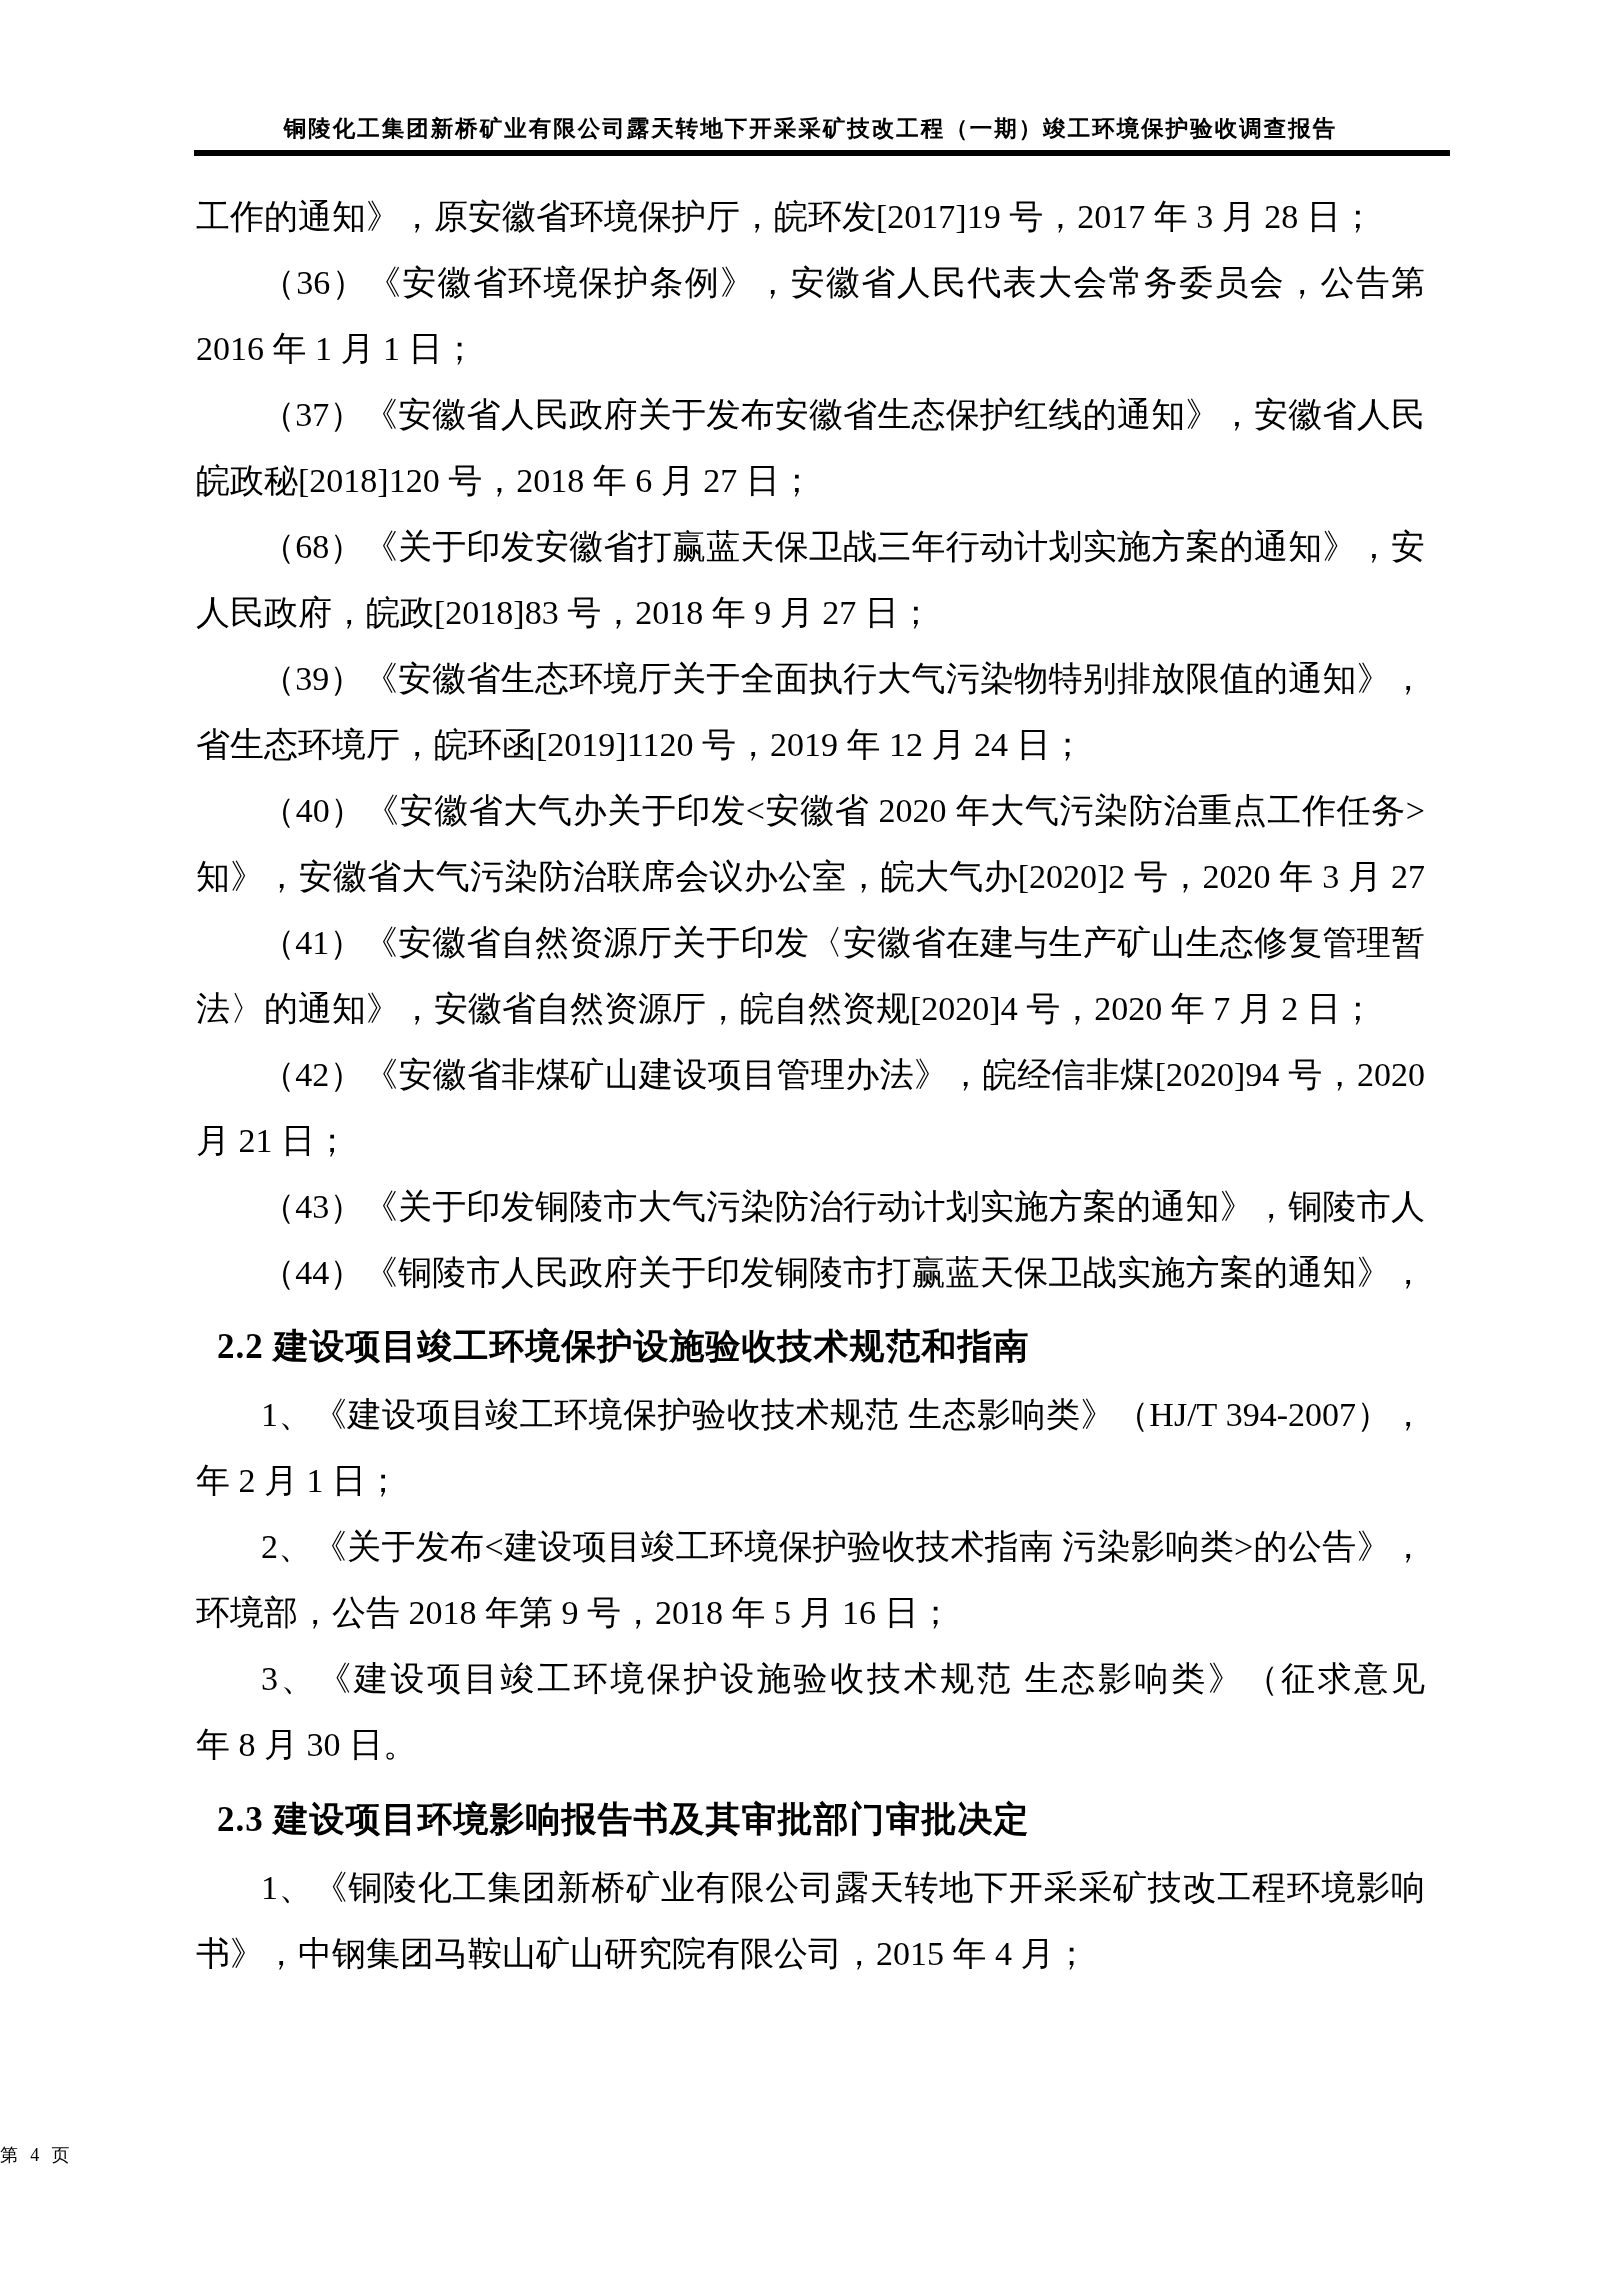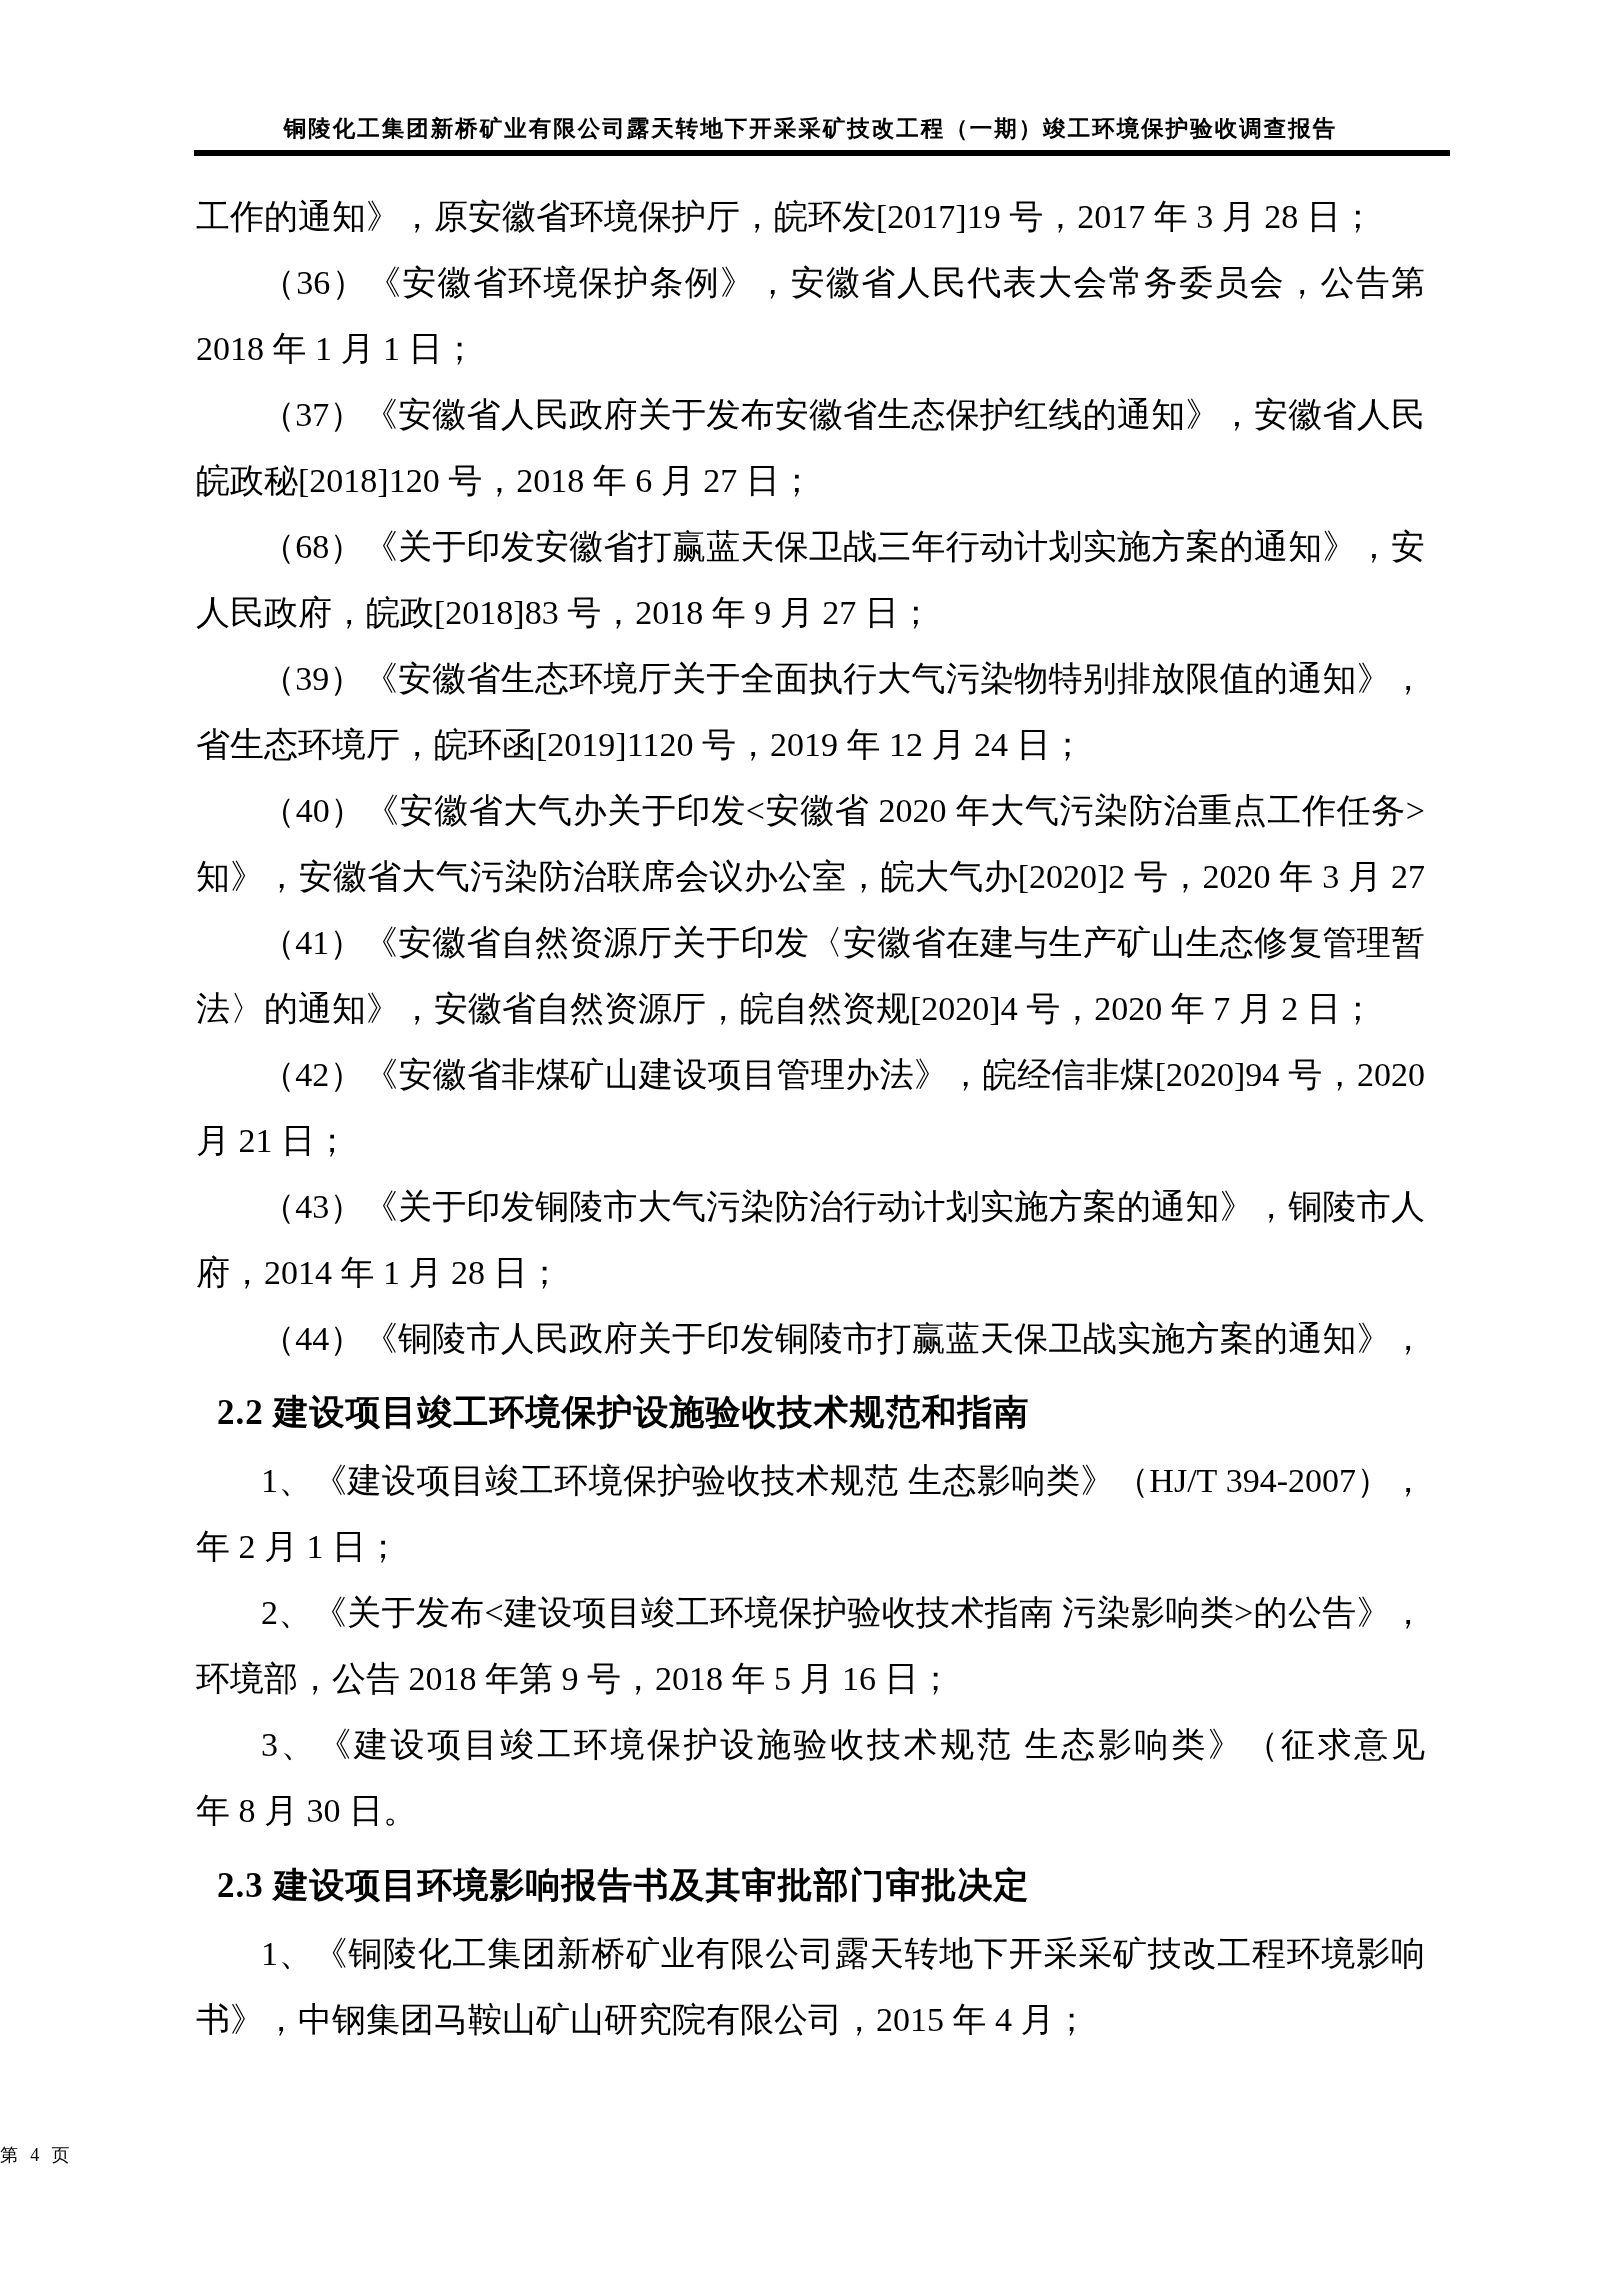--- a/index.html
+++ b/index.html
@@ -83,35 +83,34 @@
 
 <div class="page">
   <header class="page-header">
     <div class="header-title">铜陵化工集团新桥矿业有限公司露天转地下开采采矿技改工程（一期）竣工环境保护验收调查报告</div>
     <div class="header-rule"></div>
   </header>
 
   <main class="content" id="flow">
       <div class="text-line">工作的通知》，原安徽省环境保护厅，皖环发[2017]19 号，2017 年 3 月 28 日；</div>
       <div class="text-line indent justify">（36）《安徽省环境保护条例》，安徽省人民代表大会常务委员会，公告第 66 号，</div>
-      <div class="text-line">2018 年 1 月 1 日；</div>
+      <div class="text-line">2016 年 1 月 1 日；</div>
       <div class="text-line indent justify">（37）《安徽省人民政府关于发布安徽省生态保护红线的通知》，安徽省人民政府，</div>
       <div class="text-line">皖政秘[2018]120 号，2018 年 6 月 27 日；</div>
       <div class="text-line indent justify">（68）《关于印发安徽省打赢蓝天保卫战三年行动计划实施方案的通知》，安徽省</div>
       <div class="text-line">人民政府，皖政[2018]83 号，2018 年 9 月 27 日；</div>
       <div class="text-line indent justify">（39）《安徽省生态环境厅关于全面执行大气污染物特别排放限值的通知》，安徽</div>
       <div class="text-line">省生态环境厅，皖环函[2019]1120 号，2019 年 12 月 24 日；</div>
       <div class="text-line indent justify">（40）《安徽省大气办关于印发&lt;安徽省 2020 年大气污染防治重点工作任务&gt;的通</div>
       <div class="text-line justify">知》，安徽省大气污染防治联席会议办公室，皖大气办[2020]2 号，2020 年 3 月 27 日；</div>
       <div class="text-line indent justify">（41）《安徽省自然资源厅关于印发〈安徽省在建与生产矿山生态修复管理暂行办</div>
       <div class="text-line">法〉的通知》，安徽省自然资源厅，皖自然资规[2020]4 号，2020 年 7 月 2 日；</div>
       <div class="text-line indent justify">（42）《安徽省非煤矿山建设项目管理办法》，皖经信非煤[2020]94 号，2020 年 9</div>
       <div class="text-line">月 21 日；</div>
       <div class="text-line indent justify">（43）《关于印发铜陵市大气污染防治行动计划实施方案的通知》，铜陵市人民政</div>
-      <div class="text-line">府，2014 年 1 月 28 日；</div>
       <div class="text-line indent justify">（44）《铜陵市人民政府关于印发铜陵市打赢蓝天保卫战实施方案的通知》，铜政</div>
       <div class="section-heading">2.2 建设项目竣工环境保护设施验收技术规范和指南</div>
       <div class="text-line indent justify">1、《建设项目竣工环境保护验收技术规范 生态影响类》（HJ/T 394-2007），2008</div>
       <div class="text-line">年 2 月 1 日；</div>
       <div class="text-line indent justify">2、《关于发布&lt;建设项目竣工环境保护验收技术指南 污染影响类&gt;的公告》，生态</div>
       <div class="text-line">环境部，公告 2018 年第 9 号，2018 年 5 月 16 日；</div>
       <div class="text-line indent justify">3、《建设项目竣工环境保护设施验收技术规范 生态影响类》（征求意见稿），2018</div>
       <div class="text-line">年 8 月 30 日。</div>
       <div class="section-heading">2.3 建设项目环境影响报告书及其审批部门审批决定</div>
       <div class="text-line indent justify">1、《铜陵化工集团新桥矿业有限公司露天转地下开采采矿技改工程环境影响报告</div>

